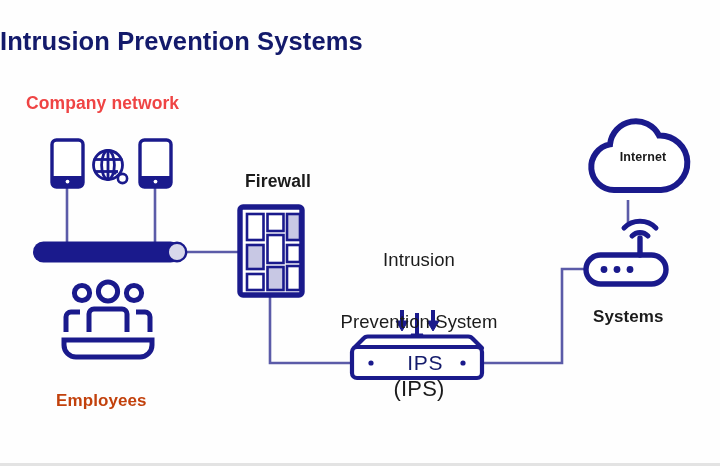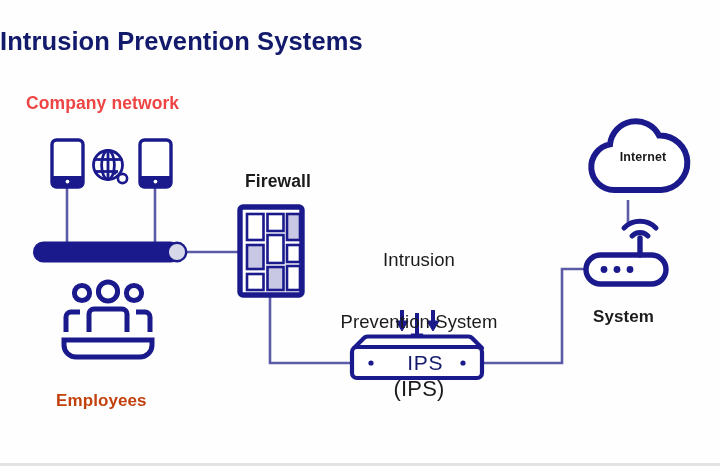--- a/index.html
+++ b/index.html
@@ -257,17 +257,17 @@
   <div class="txt" id="label-ips-block">
     <span class="ln1">Intrusion</span>
     <span class="ln2">Prevention System</span>
     <span class="ln3">(IPS)</span>
   </div>
 
   <div class="txt" id="label-ips-device">IPS</div>
 
   <div class="txt" id="label-internet">Internet</div>
 
-  <div class="txt" id="label-router">System</div>
+  <div class="txt" id="label-router">Systems</div>
 
   <div class="txt" id="label-employees">Employees</div>
 
 </div>
 
 </body></html>

